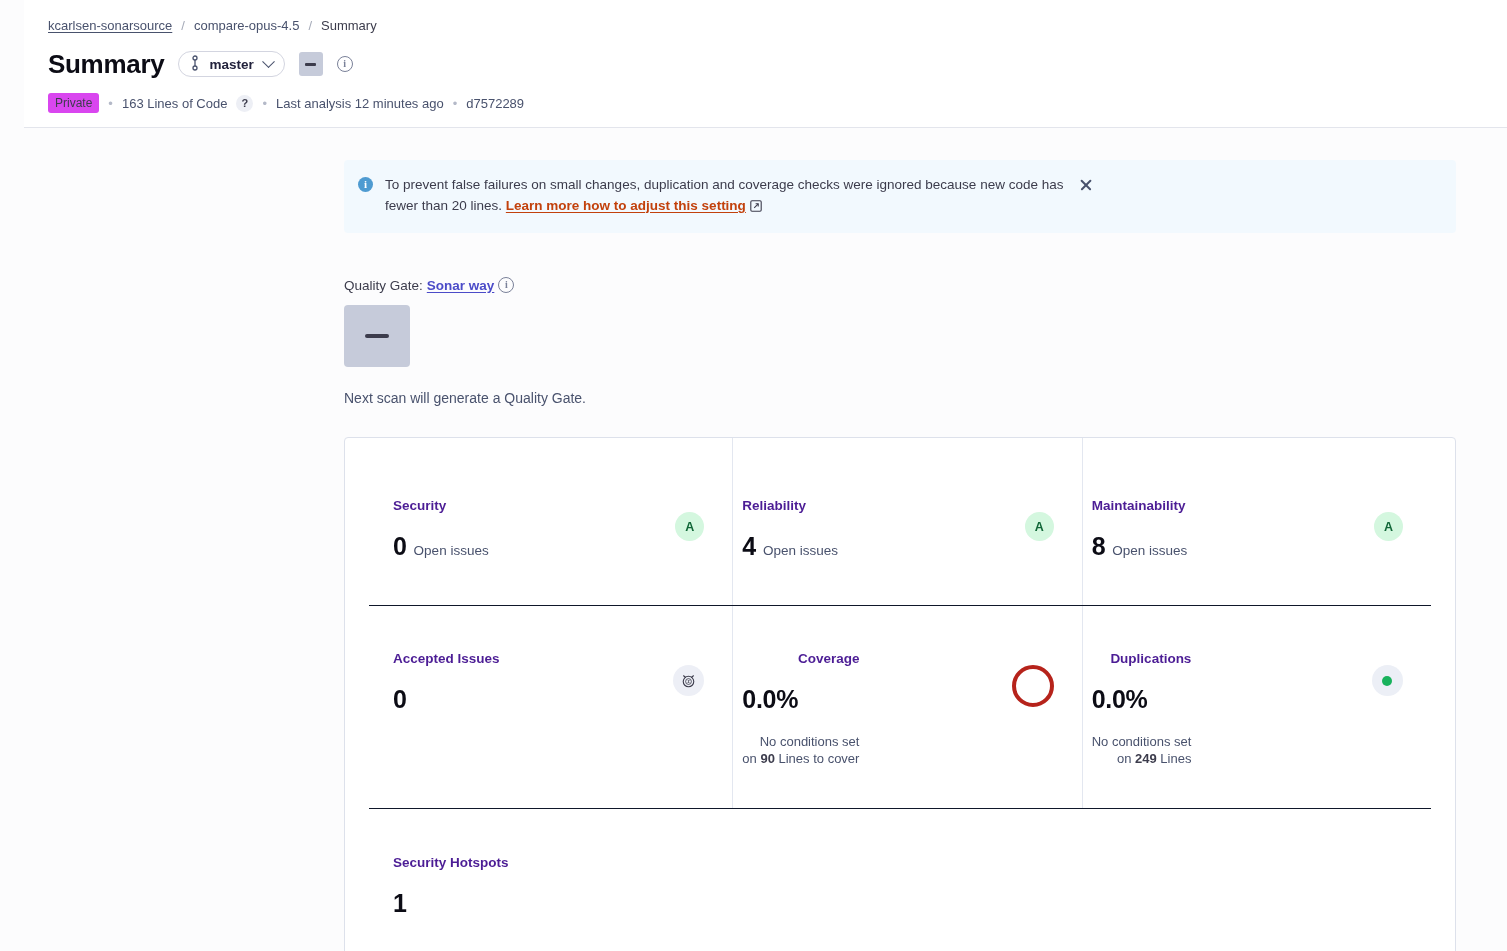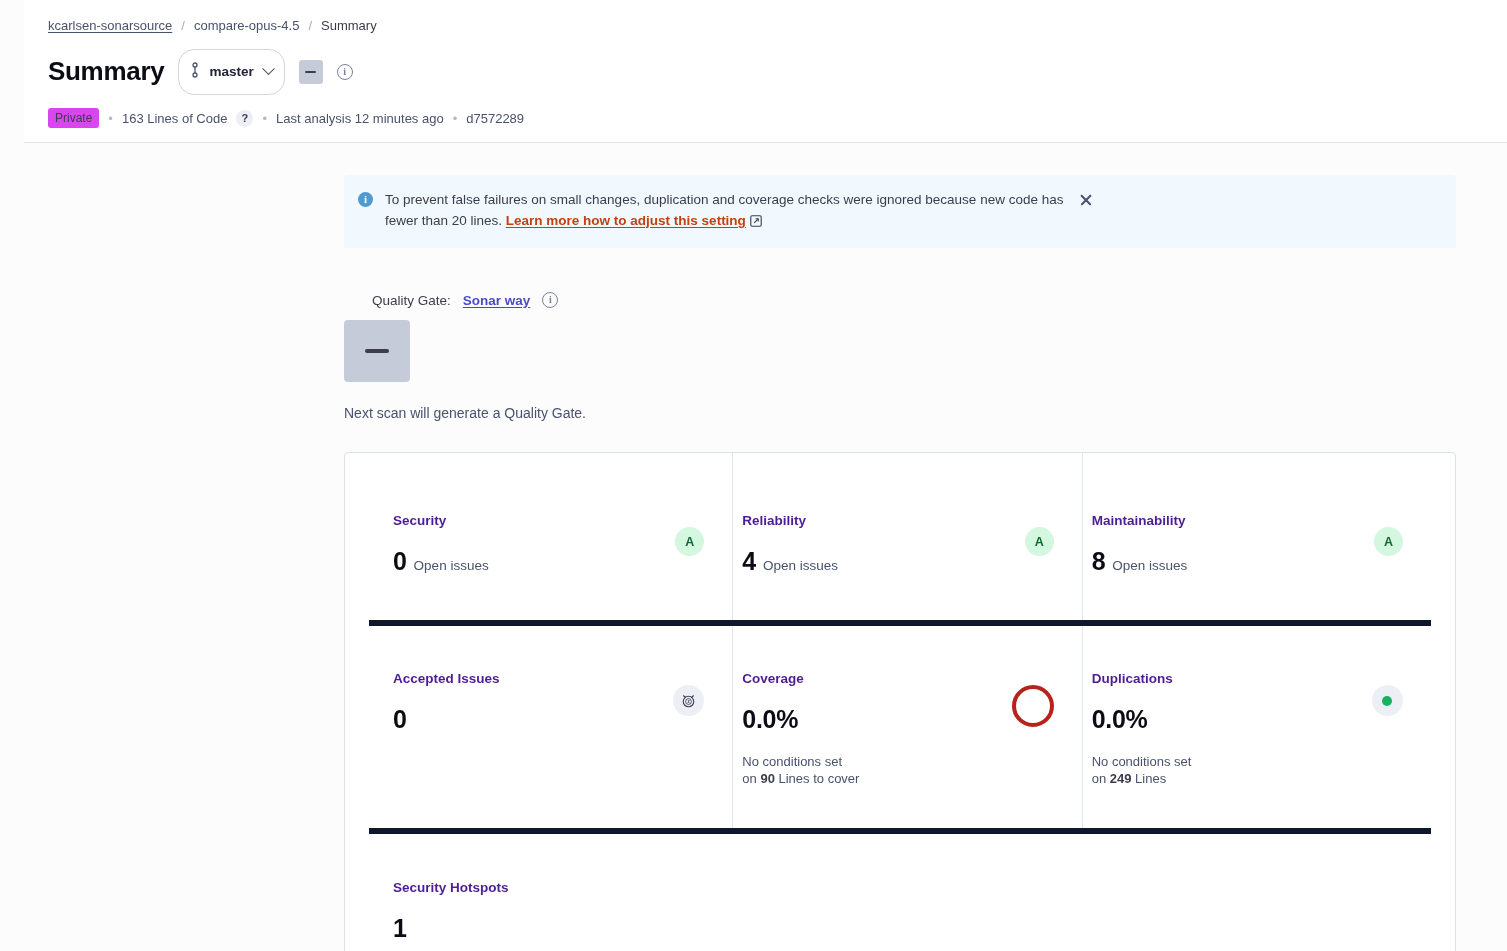--- a/index.html
+++ b/index.html
@@ -63,21 +63,21 @@
     align-items: center;
     gap: 8px;
     border: 1px solid #D3D5E0;
     border-radius: 16px;
     padding: 5px 11px 5px 10px;
     background: #FFFFFF;
     font-size: 13.5px;
     font-weight: 700;
     color: #22223C;
     cursor: pointer;
-    height: 46px;
+    height: 26px;
   }
   .chevron-down {
     width: 9px; height: 9px;
     border-right: 1.6px solid #49526D;
     border-bottom: 1.6px solid #49526D;
     transform: rotate(45deg) translate(-2px,-2px);
     margin-left: 2px;
   }
 
   .qg-chip {
@@ -208,24 +208,23 @@
     border-radius: 1px;
   }
   .banner-close::before { transform: rotate(45deg); }
   .banner-close::after  { transform: rotate(-45deg); }
 
   
   .qg-section { margin-top: 44px; }
   .qg-label-row {
     display: flex;
     align-items: center;
-    gap: 12px;
+    gap: 4px;
     font-size: 13.5px;
     color: #3C3C4C;
-    margin-left: 28px;
   }
   .qg-name {
     color: #4B4BC8;
     font-weight: 700;
     text-decoration: underline;
     text-underline-offset: 2px;
     cursor: pointer;
   }
 
   .qg-status-row {
@@ -265,21 +264,22 @@
     background: #FFFFFF;
     border: 1px solid #DDE1EB;
     border-radius: 4px;
     padding: 0 24px;
   }
 
   .metrics-row {
     display: flex;
   }
   .metrics-row + .metrics-row {
-    border-top: 6px solid #0f172a;
+    border-top: 1px solid #0f172a;
+    text-align: right;
   }
 
   .metric-cell {
     flex: 1 1 0;
     padding: 60px 0 46px 24px;
     position: relative;
     display: flex;
     align-items: flex-start;
     justify-content: space-between;
   }

